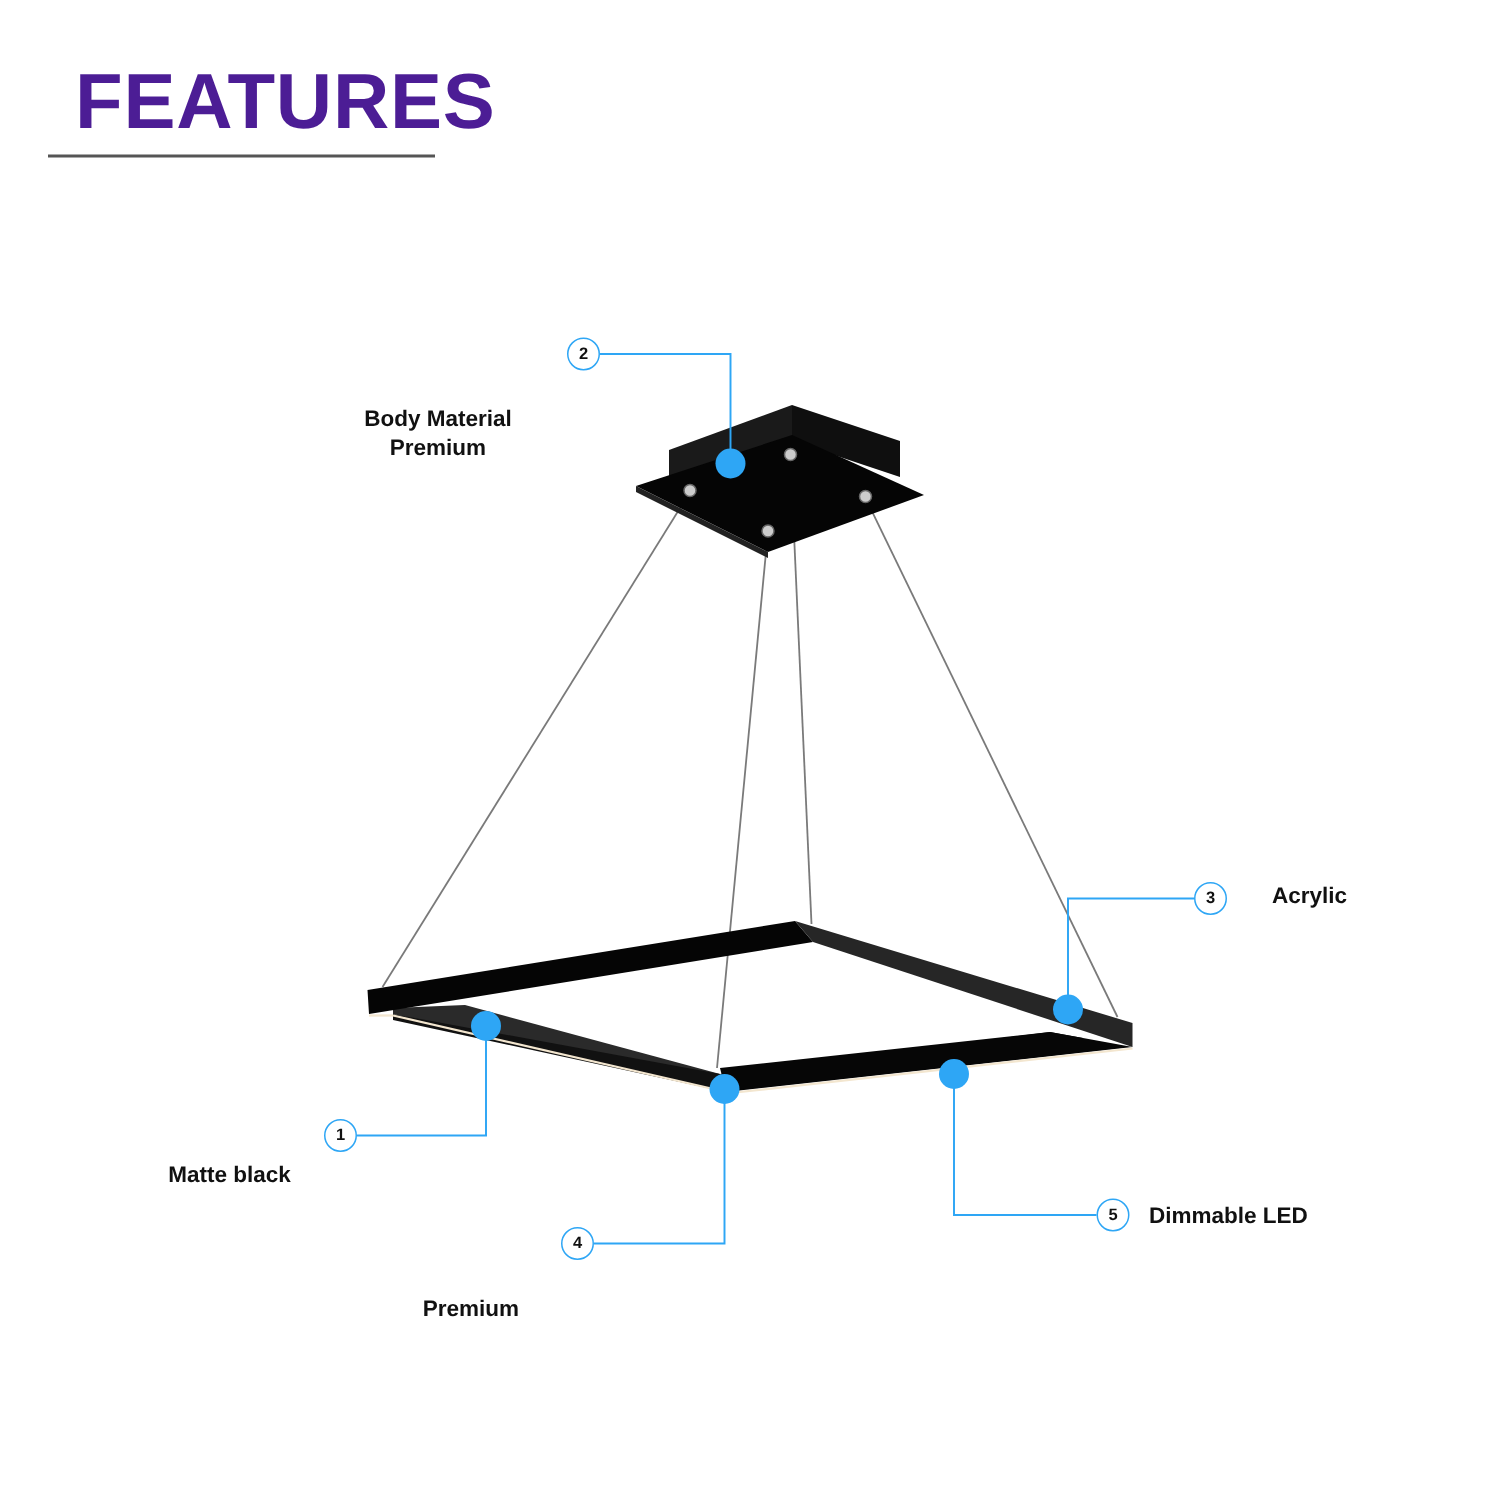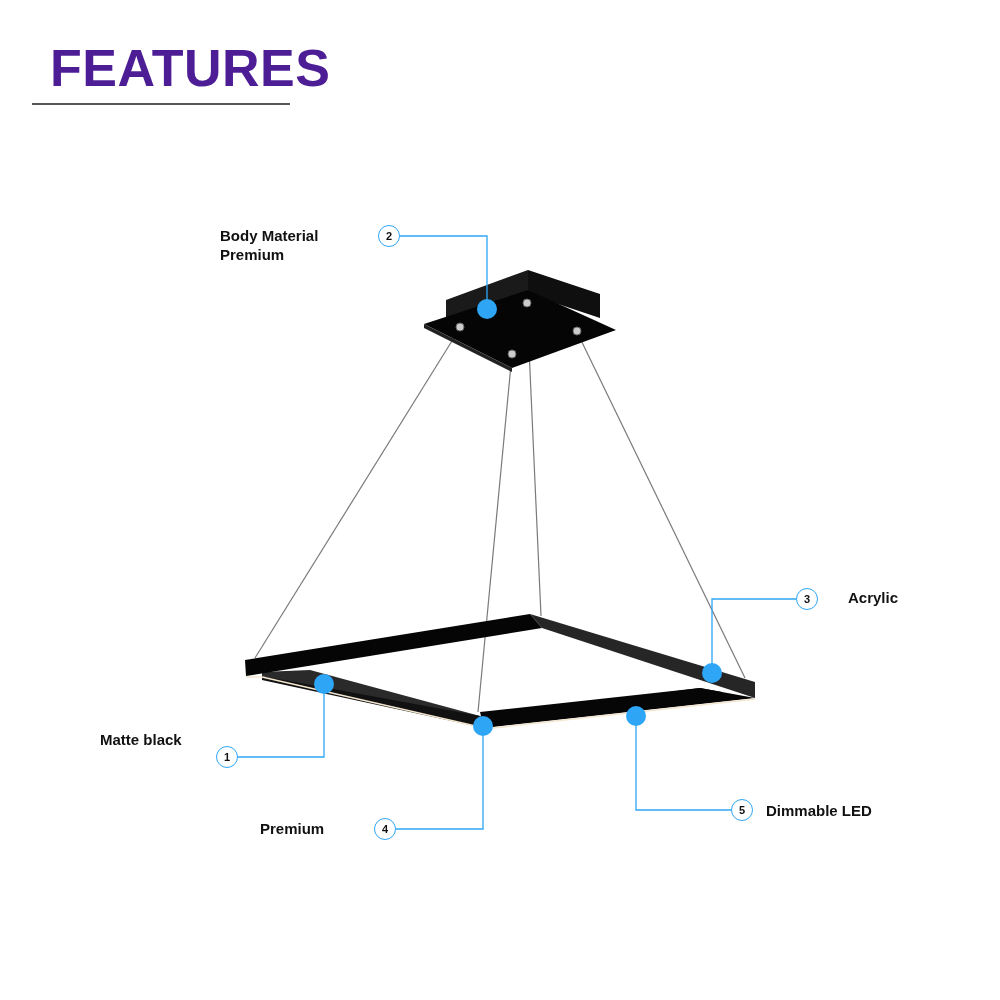--- a/index.html
+++ b/index.html
@@ -3,21 +3,21 @@
   <meta charset="utf-8">
   <style>
     html, body { margin: 0; padding: 0; background: #ffffff; }
     body { width: 1000px; height: 1000px; position: relative; overflow: hidden;
            font-family: "Liberation Sans", "DejaVu Sans", sans-serif; }
     .title { position: absolute; left: 30px; top: 42px; font-size: 52px; font-weight: 700;
              color: #4c1d95; letter-spacing: 0.5px; line-height: 1; margin-left: 20px; }
     .title-rule { position: absolute; left: 32px; top: 103px; width: 258px; height: 2px; background: #555555; }
     svg.art { position: absolute; left: 0; top: 0; }
     .label { position: absolute; font-size: 15px; font-weight: 700; color: #111111; line-height: 18px; white-space: nowrap; }
-    .label.right { text-align: left; }
+    .label.right { text-align: center; margin-top: 44px; }
     .badge { position: absolute; width: 22px; height: 22px; border: 1.5px solid #2ea6f5; border-radius: 50%;
              background: #fff; box-sizing: border-box; font-size: 11px; font-weight: 700; color: #111;
              display: flex; align-items: center; justify-content: center; }
   </style>
 </head>
 <body>
 
 <div class="title">FEATURES</div>
 <div class="title-rule"></div>
 

